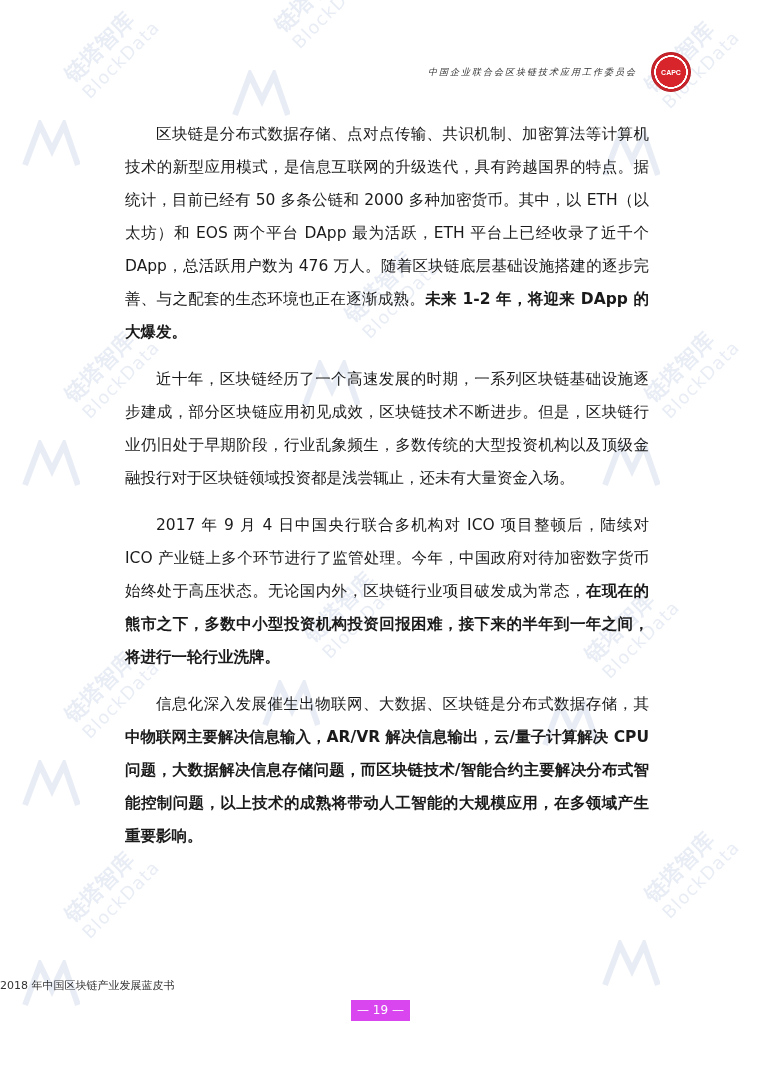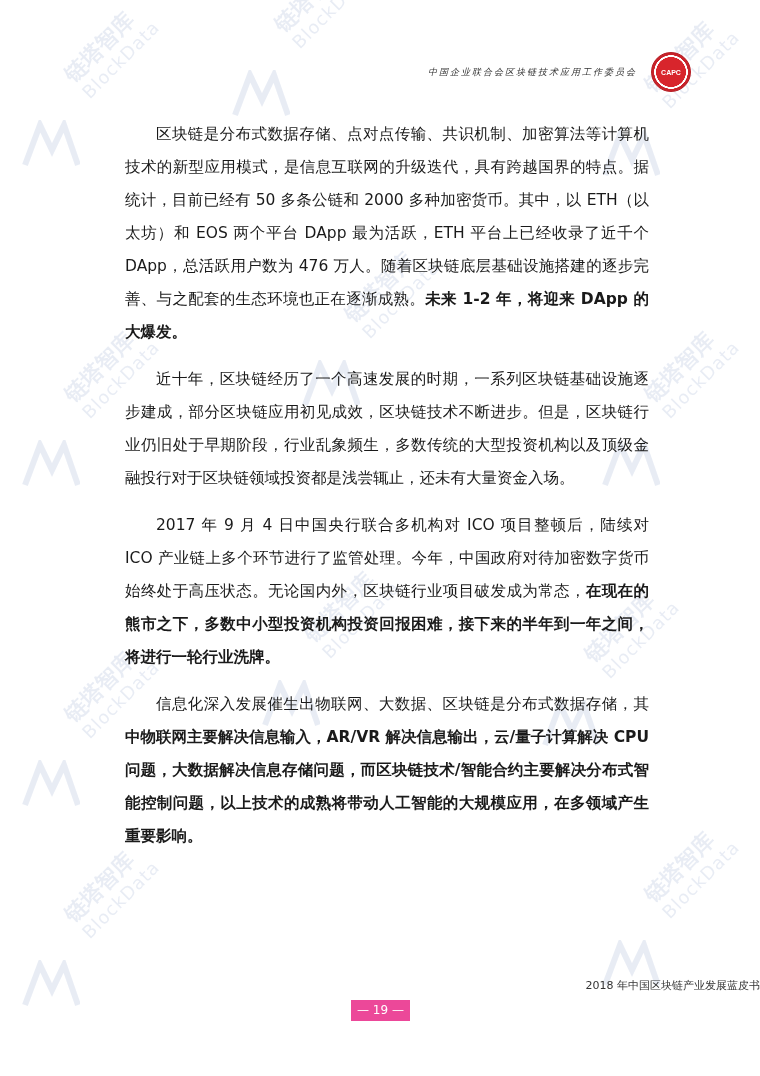--- a/index.html
+++ b/index.html
@@ -28,24 +28,24 @@
     border: 1px solid #b51c22;
     display: flex; align-items: center; justify-content: center;
     color: #fff; font-size: 7px; font-weight: bold; font-family: "Liberation Sans", sans-serif;
   }
 
   .content { position: absolute; left: 117px; top: 118px; width: 532px; z-index: 1; }
   .section-title { font-size: 20px; font-weight: bold; color: #111; margin: 0 0 16px 0; line-height: 36px; letter-spacing: 1px; }
   .para { font-size: 15.5px; line-height: 33px; text-indent: 2em; margin: 0 0 14px 8px; text-align: justify; }
   .para b { font-weight: bold; }
 
-  .footer-title { position: absolute; top: 978px; left: 0; width: 760px; text-align: right; font-size: 11px; color: #333; z-index: 1; }
+  .footer-title { position: absolute; top: 978px; left: 0; width: 760px; text-align: left; font-size: 11px; color: #333; z-index: 1; }
   .page-num {
     position: absolute; top: 1000px; left: 351px; width: 59px; height: 21px;
-    background: #ec4899; color: #fff; font-size: 12px; line-height: 21px; text-align: center; z-index: 1;
+    background: #d946ef; color: #fff; font-size: 12px; line-height: 21px; text-align: center; z-index: 1;
   }
 </style>
 </head>
 <body>
 
 <div class="watermark-layer">
 
   <div class="wm" style="left:20px;top:60px;">
     <svg width="60" height="50">
         <path d="M5 45 L20 5 L32 30 L44 5 L58 45" fill="none" stroke="#2a4f9c" stroke-width="6"></path>

